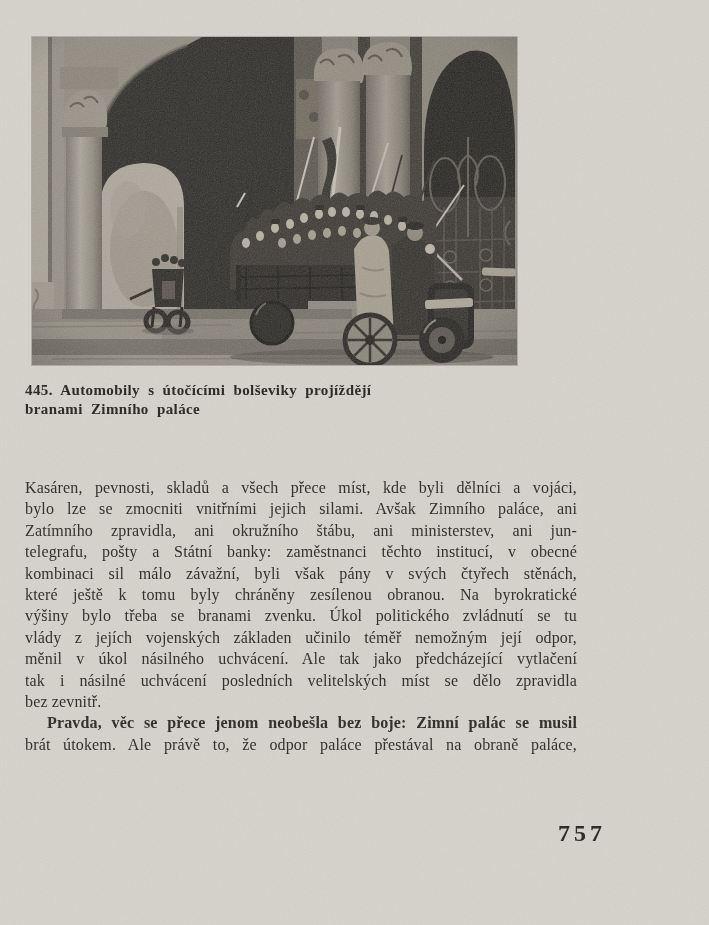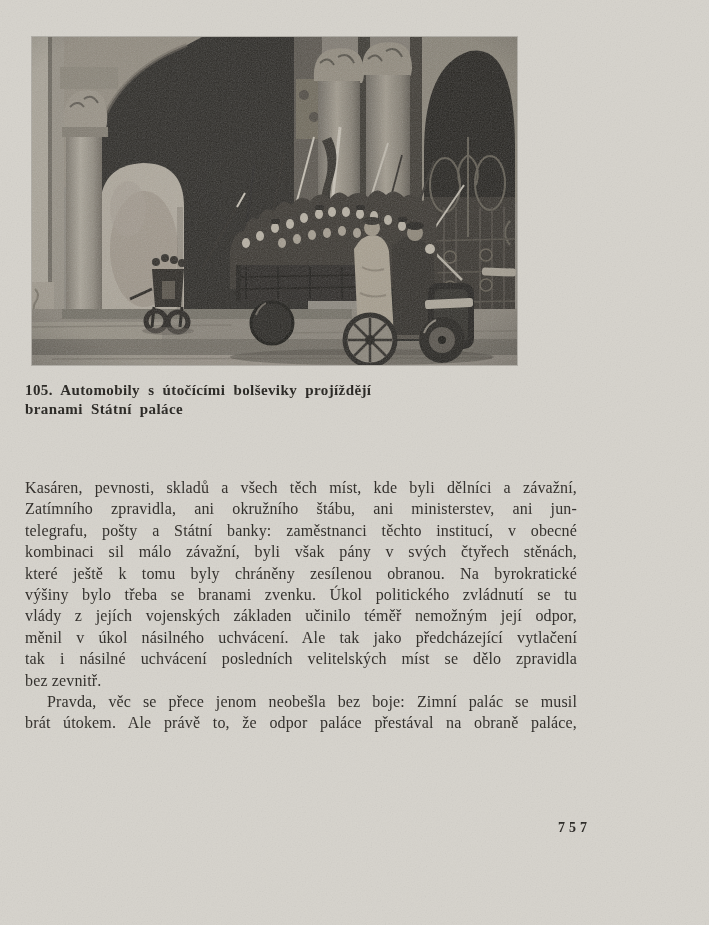--- a/index.html
+++ b/index.html
@@ -28,24 +28,24 @@
     letter-spacing:0.15px;
     color:#2a2723;
   }
   .line{
     text-align:justify;
     text-align-last:justify;
     height:21.4px;
     white-space:normal;
   }
   .line.short{text-align-last:left;}
-  .line.indent{text-indent:22px;}
+  .line.indent{text-indent:22px;font-weight:bold;}
   .page-number{
     position:absolute;left:558px;top:820px;
-    font-weight:bold;font-size:14px;letter-spacing:4px;
+    font-weight:bold;font-size:24px;letter-spacing:4px;
     color:#25231f;
   }
   .paper-noise{
     position:absolute;left:0;top:0;width:709px;height:925px;
     pointer-events:none;opacity:0.16;
   }
 </style>
 </head>
 <body>
 
@@ -271,26 +271,27 @@
           <path d="M392,296 a23,23 0 0 1 12,-13" stroke="#8b857a" stroke-width="2" fill="none"></path>
         </g>
       </g>
 
       <rect width="485" height="328" fill="url(#vig)"></rect>
       <rect width="485" height="328" filter="url(#grain)" opacity="0.45"></rect>
     </svg>
   </figure>
 
   <div class="caption">
-    <div>105. Automobily s útočícími bolševiky projíždějí</div>
-    <div>branami Státní paláce</div>
+    <div>445. Automobily s útočícími bolševiky projíždějí</div>
+    <div>branami Zimního paláce</div>
   </div>
 
   <div class="body-text">
-    <div class="line">Kasáren, pevnosti, skladů a všech těch míst, kde byli dělníci a závažní,</div>
+    <div class="line">Kasáren, pevnosti, skladů a všech přece míst, kde byli dělníci a vojáci,</div>
+    <div class="line">bylo lze se zmocniti vnitřními jejich silami. Avšak Zimního paláce, ani</div>
     <div class="line">Zatímního zpravidla, ani okružního štábu, ani ministerstev, ani jun-</div>
     <div class="line">telegrafu, pošty a Státní banky: zaměstnanci těchto institucí, v obecné</div>
     <div class="line">kombinaci sil málo závažní, byli však pány v svých čtyřech stěnách,</div>
     <div class="line">které ještě k tomu byly chráněny zesílenou obranou. Na byrokratické</div>
     <div class="line">výšiny bylo třeba se branami zvenku. Úkol politického zvládnutí se tu</div>
     <div class="line">vlády z jejích vojenských základen učinilo téměř nemožným její odpor,</div>
     <div class="line">měnil v úkol násilného uchvácení. Ale tak jako předcházející vytlačení</div>
     <div class="line">tak i násilné uchvácení posledních velitelských míst se dělo zpravidla</div>
     <div class="line short">bez zevnitř.</div>
     <div class="line indent">Pravda, věc se přece jenom neobešla bez boje: Zimní palác se musil</div>

